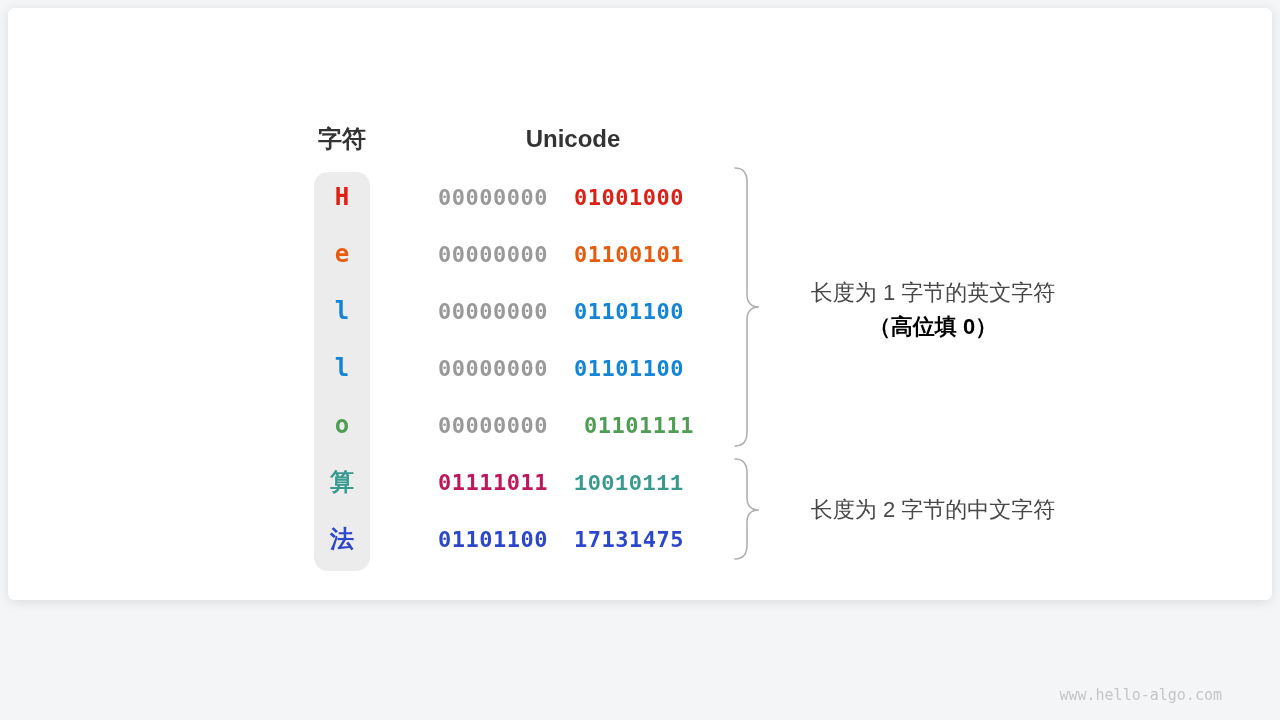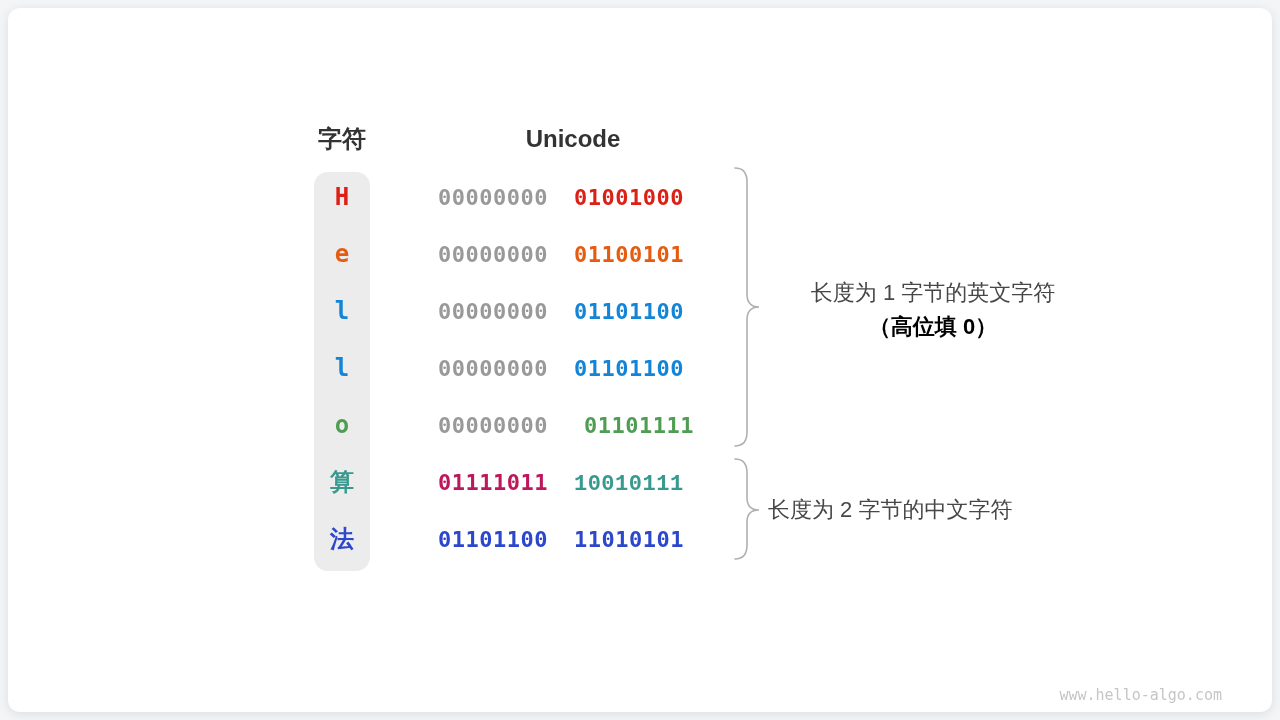--- a/index.html
+++ b/index.html
@@ -4,22 +4,22 @@
 <style>
   * { margin: 0; padding: 0; box-sizing: border-box; }
   html, body {
     width: 1280px; height: 720px;
     background: #f4f5f6;
     font-family: "Liberation Sans", "DejaVu Sans", sans-serif;
     overflow: hidden;
   }
   .stage { position: relative; width: 1280px; height: 720px; }
   .card {
-    position: absolute; left: 8px; top: 8px; width: 1264px; height: 704px;
-    background: #ffffff; border-radius: 12px;
+    position: absolute; left: 8px; top: 8px; width: 1264px; height: 592px;
+    background: #ffffff; border-radius: 6px;
     box-shadow: 0 2px 12px rgba(0,0,0,0.10);
   }
 
   .hdr-char {
     position: absolute; left: 296px; top: 116px; width: 76px; height: 30px;
     line-height: 30px; text-align: center;
     font-size: 24px; font-weight: bold; color: #333333;
   }
   .hdr-unicode {
     position: absolute; left: 430px; top: 116px; width: 270px; height: 30px;
@@ -52,21 +52,21 @@
   .brace svg { display: block; }
 
   .note-1 {
     position: absolute; left: 760px; top: 268px; width: 330px;
     text-align: center; line-height: 34px; font-size: 22px;
   }
   .note-1 .line1 { color: #474747; }
   .note-1 .line2 { color: #000000; font-weight: bold; }
   .note-2 {
     position: absolute; left: 760px; top: 485px; width: 330px;
-    line-height: 34px; font-size: 22px; color: #474747;
+    text-align: center; line-height: 34px; font-size: 22px; color: #474747;
   }
   .watermark {
     position: absolute; right: 50px; top: 678px;
     font-family: "DejaVu Sans Mono", "Liberation Mono", monospace;
     font-size: 15px; color: #c6c6c6;
   }
 </style>
 </head>
 <body>
 
@@ -103,21 +103,21 @@
       <span class="bin"><span class="b1" style="color: rgb(153, 153, 153);">00000000</span><span class="b2" style="color: rgb(79, 157, 83); margin-left: 36px;">01101111</span></span>
     </div>
 
     <div class="row" style="top:446px">
       <span class="ch" style="color: rgb(56, 153, 143);">算</span>
       <span class="bin"><span class="b1" style="color: #be185d;">01111011</span><span class="b2" style="color: rgb(56, 153, 143); font-family: Liberation Mono, monospace;">10010111</span></span>
     </div>
 
     <div class="row" style="top:503px">
       <span class="ch" style="color: rgb(44, 70, 204);">法</span>
-      <span class="bin"><span class="b1" style="color: rgb(44, 70, 204);">01101100</span><span class="b2" style="color: rgb(44, 70, 204);">11010101</span></span>
+      <span class="bin"><span class="b1" style="color: rgb(44, 70, 204);">01101100</span><span class="b2" style="color: rgb(44, 70, 204);">17131475</span></span>
     </div>
 
     <div class="brace" style="top:158px">
       <svg width="27" height="282" viewBox="0 0 27 282" xmlns="http://www.w3.org/2000/svg">
         <path d="M1,2 Q13,2 13,16 L13,128 Q13,141 25,141 Q13,141 13,154 L13,266 Q13,280 1,280" fill="none" stroke="#b0b0b0" stroke-width="1.6" stroke-linecap="round"></path>
       </svg>
     </div>
 
     <div class="brace" style="top:449px">
       <svg width="27" height="104" viewBox="0 0 27 104" xmlns="http://www.w3.org/2000/svg">

